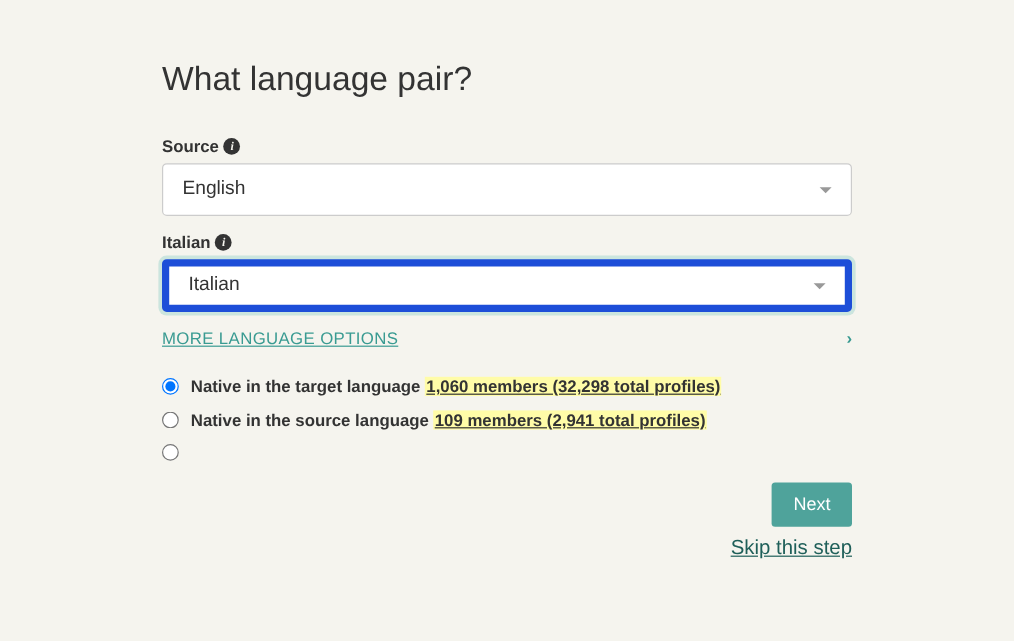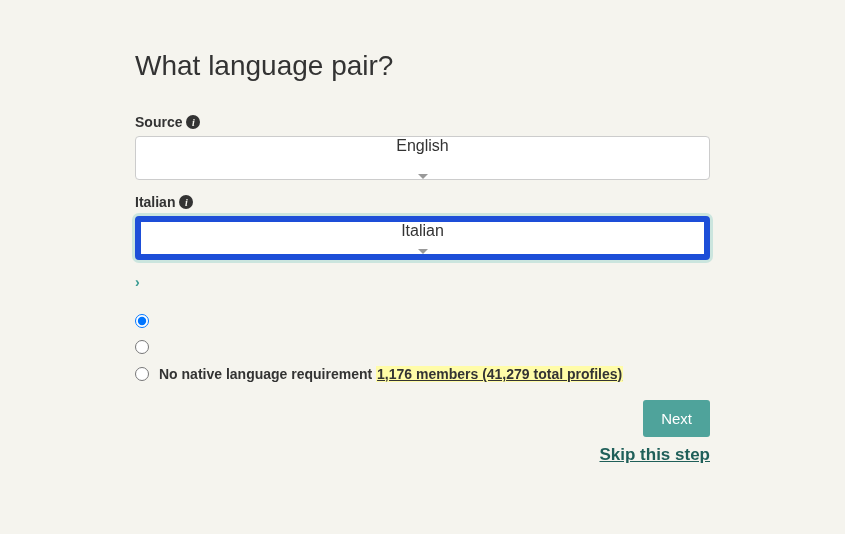--- a/index.html
+++ b/index.html
@@ -47,21 +47,20 @@
       border-radius: 4px;
       height: 44px;
       padding: 0 16px;
       display: flex;
       align-items: center;
       justify-content: space-between;
       font-size: 16px;
       color: #333;
       margin-bottom: 14px;
       cursor: pointer;
-      flex-direction: column;
     }
     .select-box.focused {
       border: 6px solid #1d4ed8;
       box-shadow: 0 0 0 3px rgba(79, 183, 174, 0.25);
     }
     .caret {
       width: 0; height: 0;
       border-left: 5px solid transparent;
       border-right: 5px solid transparent;
       border-top: 5px solid #999;
@@ -122,21 +121,20 @@
       padding: 10px 18px;
       font-size: 15px;
       cursor: pointer;
       margin-left: 44px;
     }
     .skip-link {
       color: #1f5f59;
       font-size: 17px;
       text-decoration: underline;
       cursor: pointer;
-      font-weight: bold;
     }
   </style>
 </head>
 <body>
 
 <h1 class="title">What language pair?</h1>
 
 <div class="field-label">
   <span>Source</span>
   <span class="info-icon">i</span>
@@ -149,35 +147,40 @@
 <div class="field-label">
   <span>Italian</span>
   <span class="info-icon">i</span>
 </div>
 <div class="select-box focused">
   <span>Italian</span>
   <span class="caret"></span>
 </div>
 
 <div class="more-options-row">
+  <a class="more-options">MORE LANGUAGE OPTIONS</a>
   <span class="chevron">›</span>
 </div>
 
 <label class="radio-row">
   <input type="radio" name="native" checked="" style="">
-</label>
-
-<label class="radio-row">
-  <input type="radio" name="native" style="">
+  <span>
+    <span>Native in the target language</span>
+    <span class="highlight">1,060 members (32,298 total profiles)</span>
+  </span>
 </label>
 
 <label class="radio-row">
   <input type="radio" name="native" style="">
   <span>
-    <span>No native language requirement</span>
-    <span class="highlight">1,176 members (41,279 total profiles)</span>
+    <span>Native in the source language</span>
+    <span class="highlight">109 members (2,941 total profiles)</span>
   </span>
+</label>
+
+<label class="radio-row">
+  <input type="radio" name="native" style="">
 </label>
 
 <div class="actions">
   <button class="next-btn">Next</button>
   <a class="skip-link">Skip this step</a>
 </div>
 
 </body></html>

